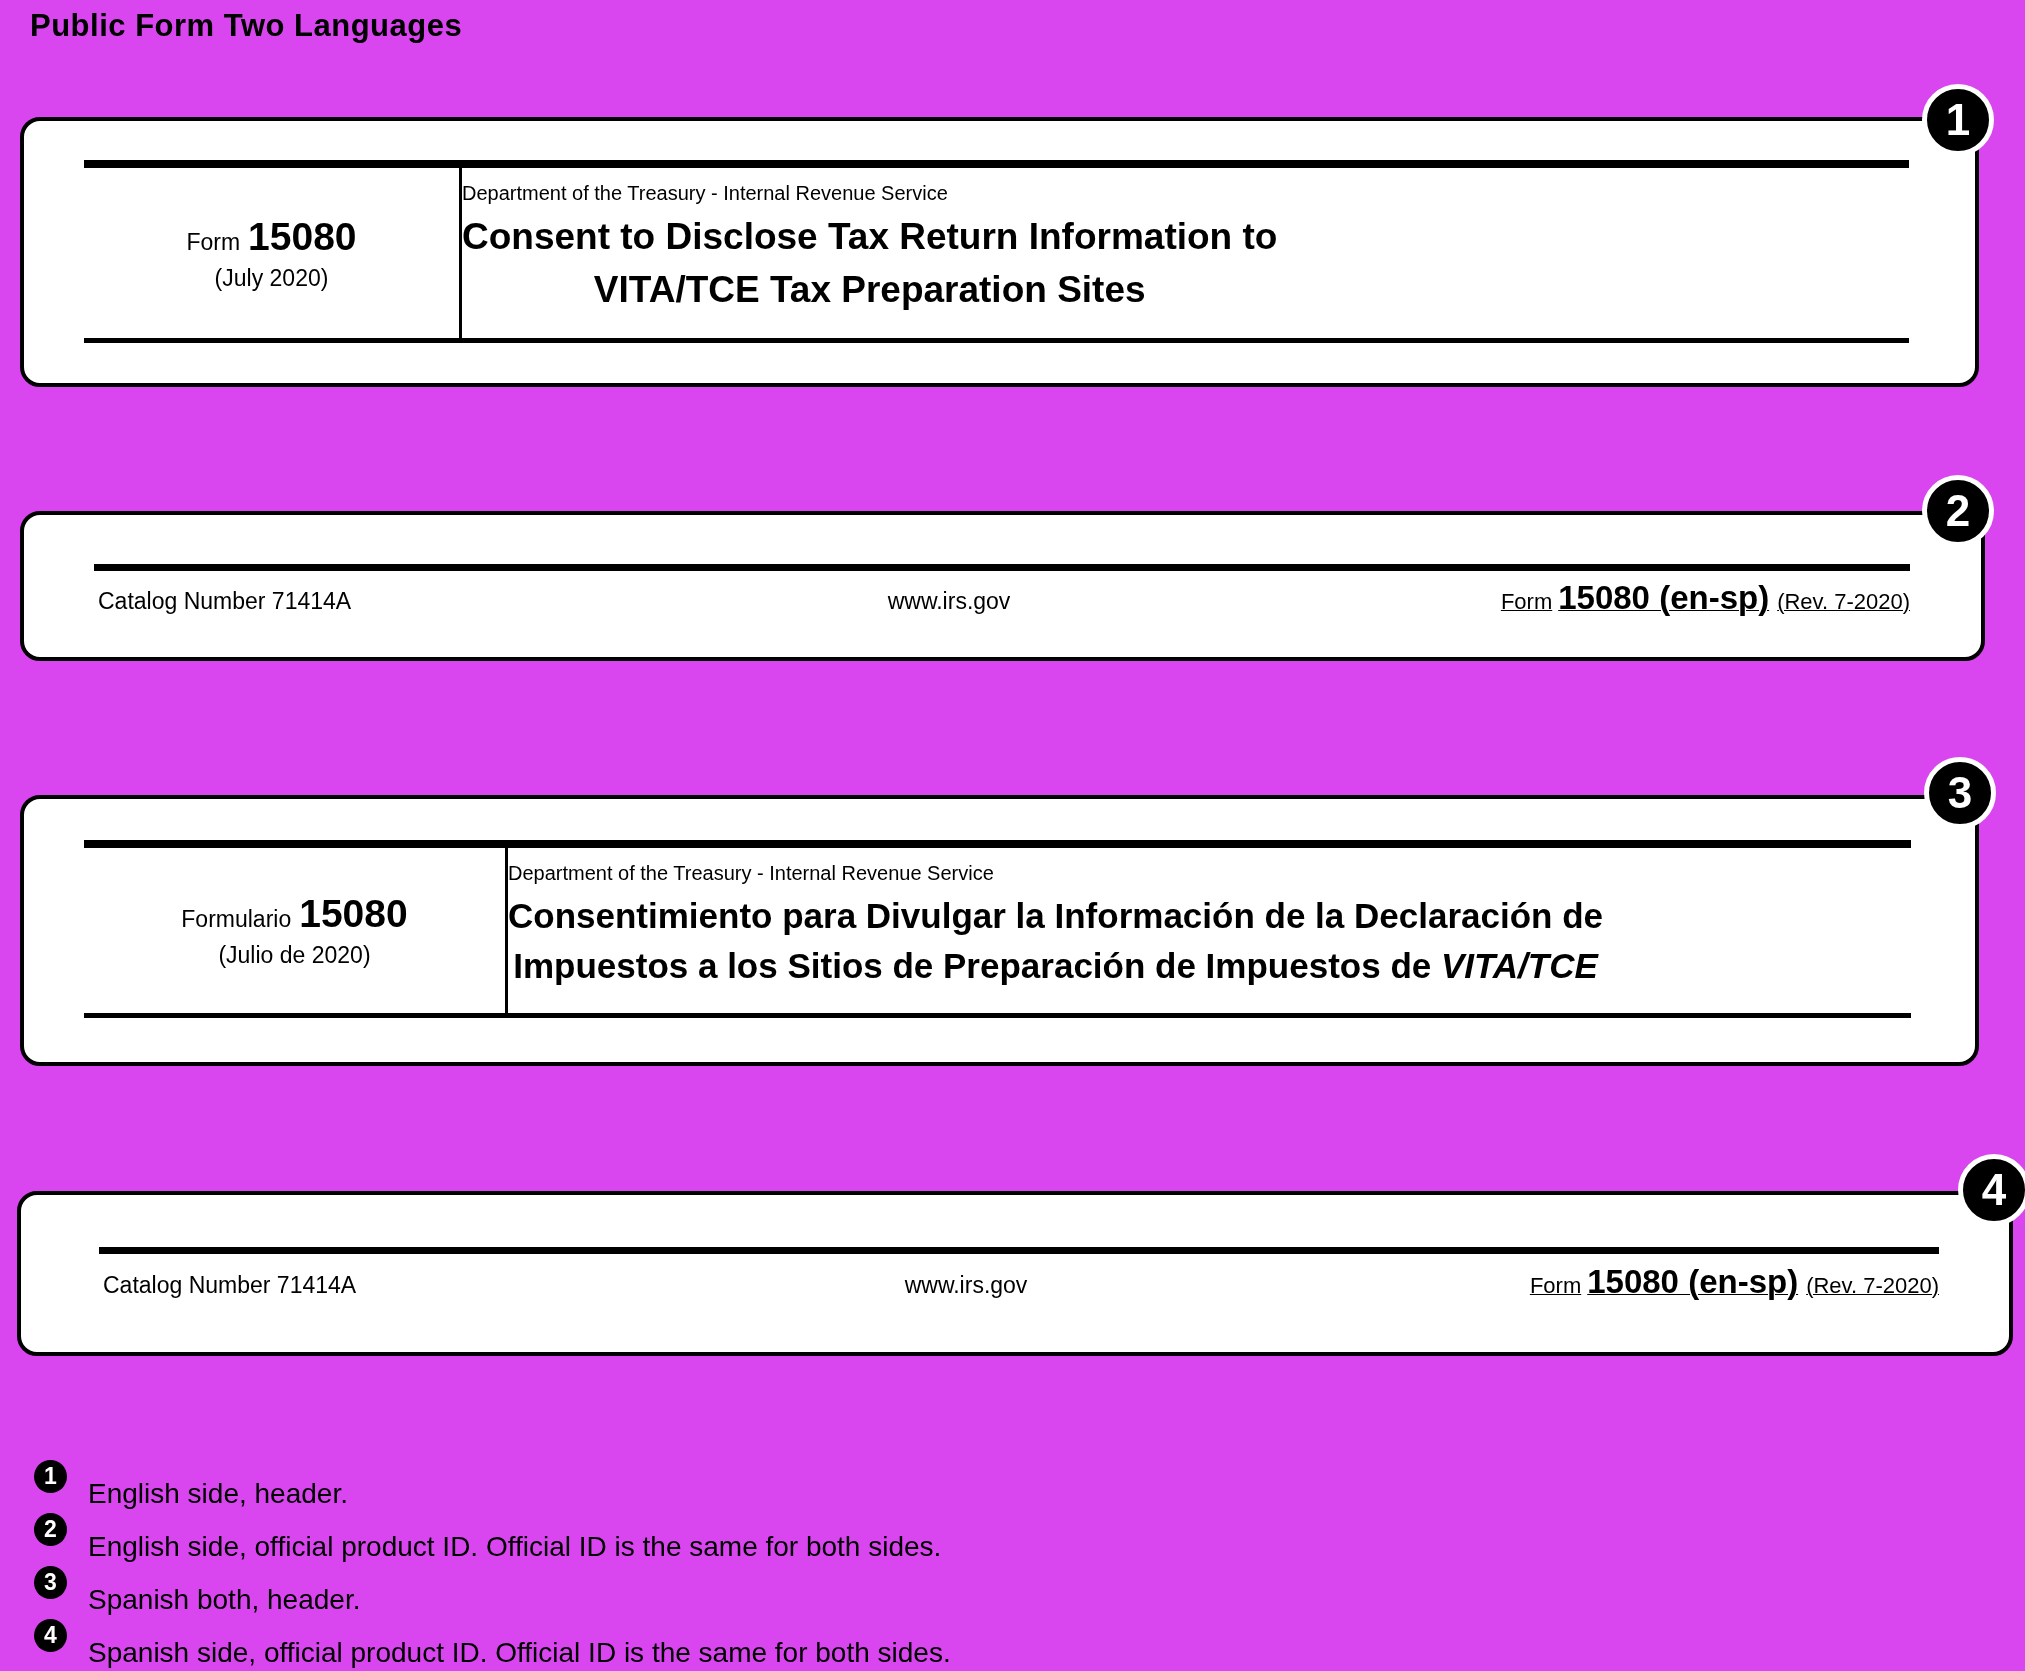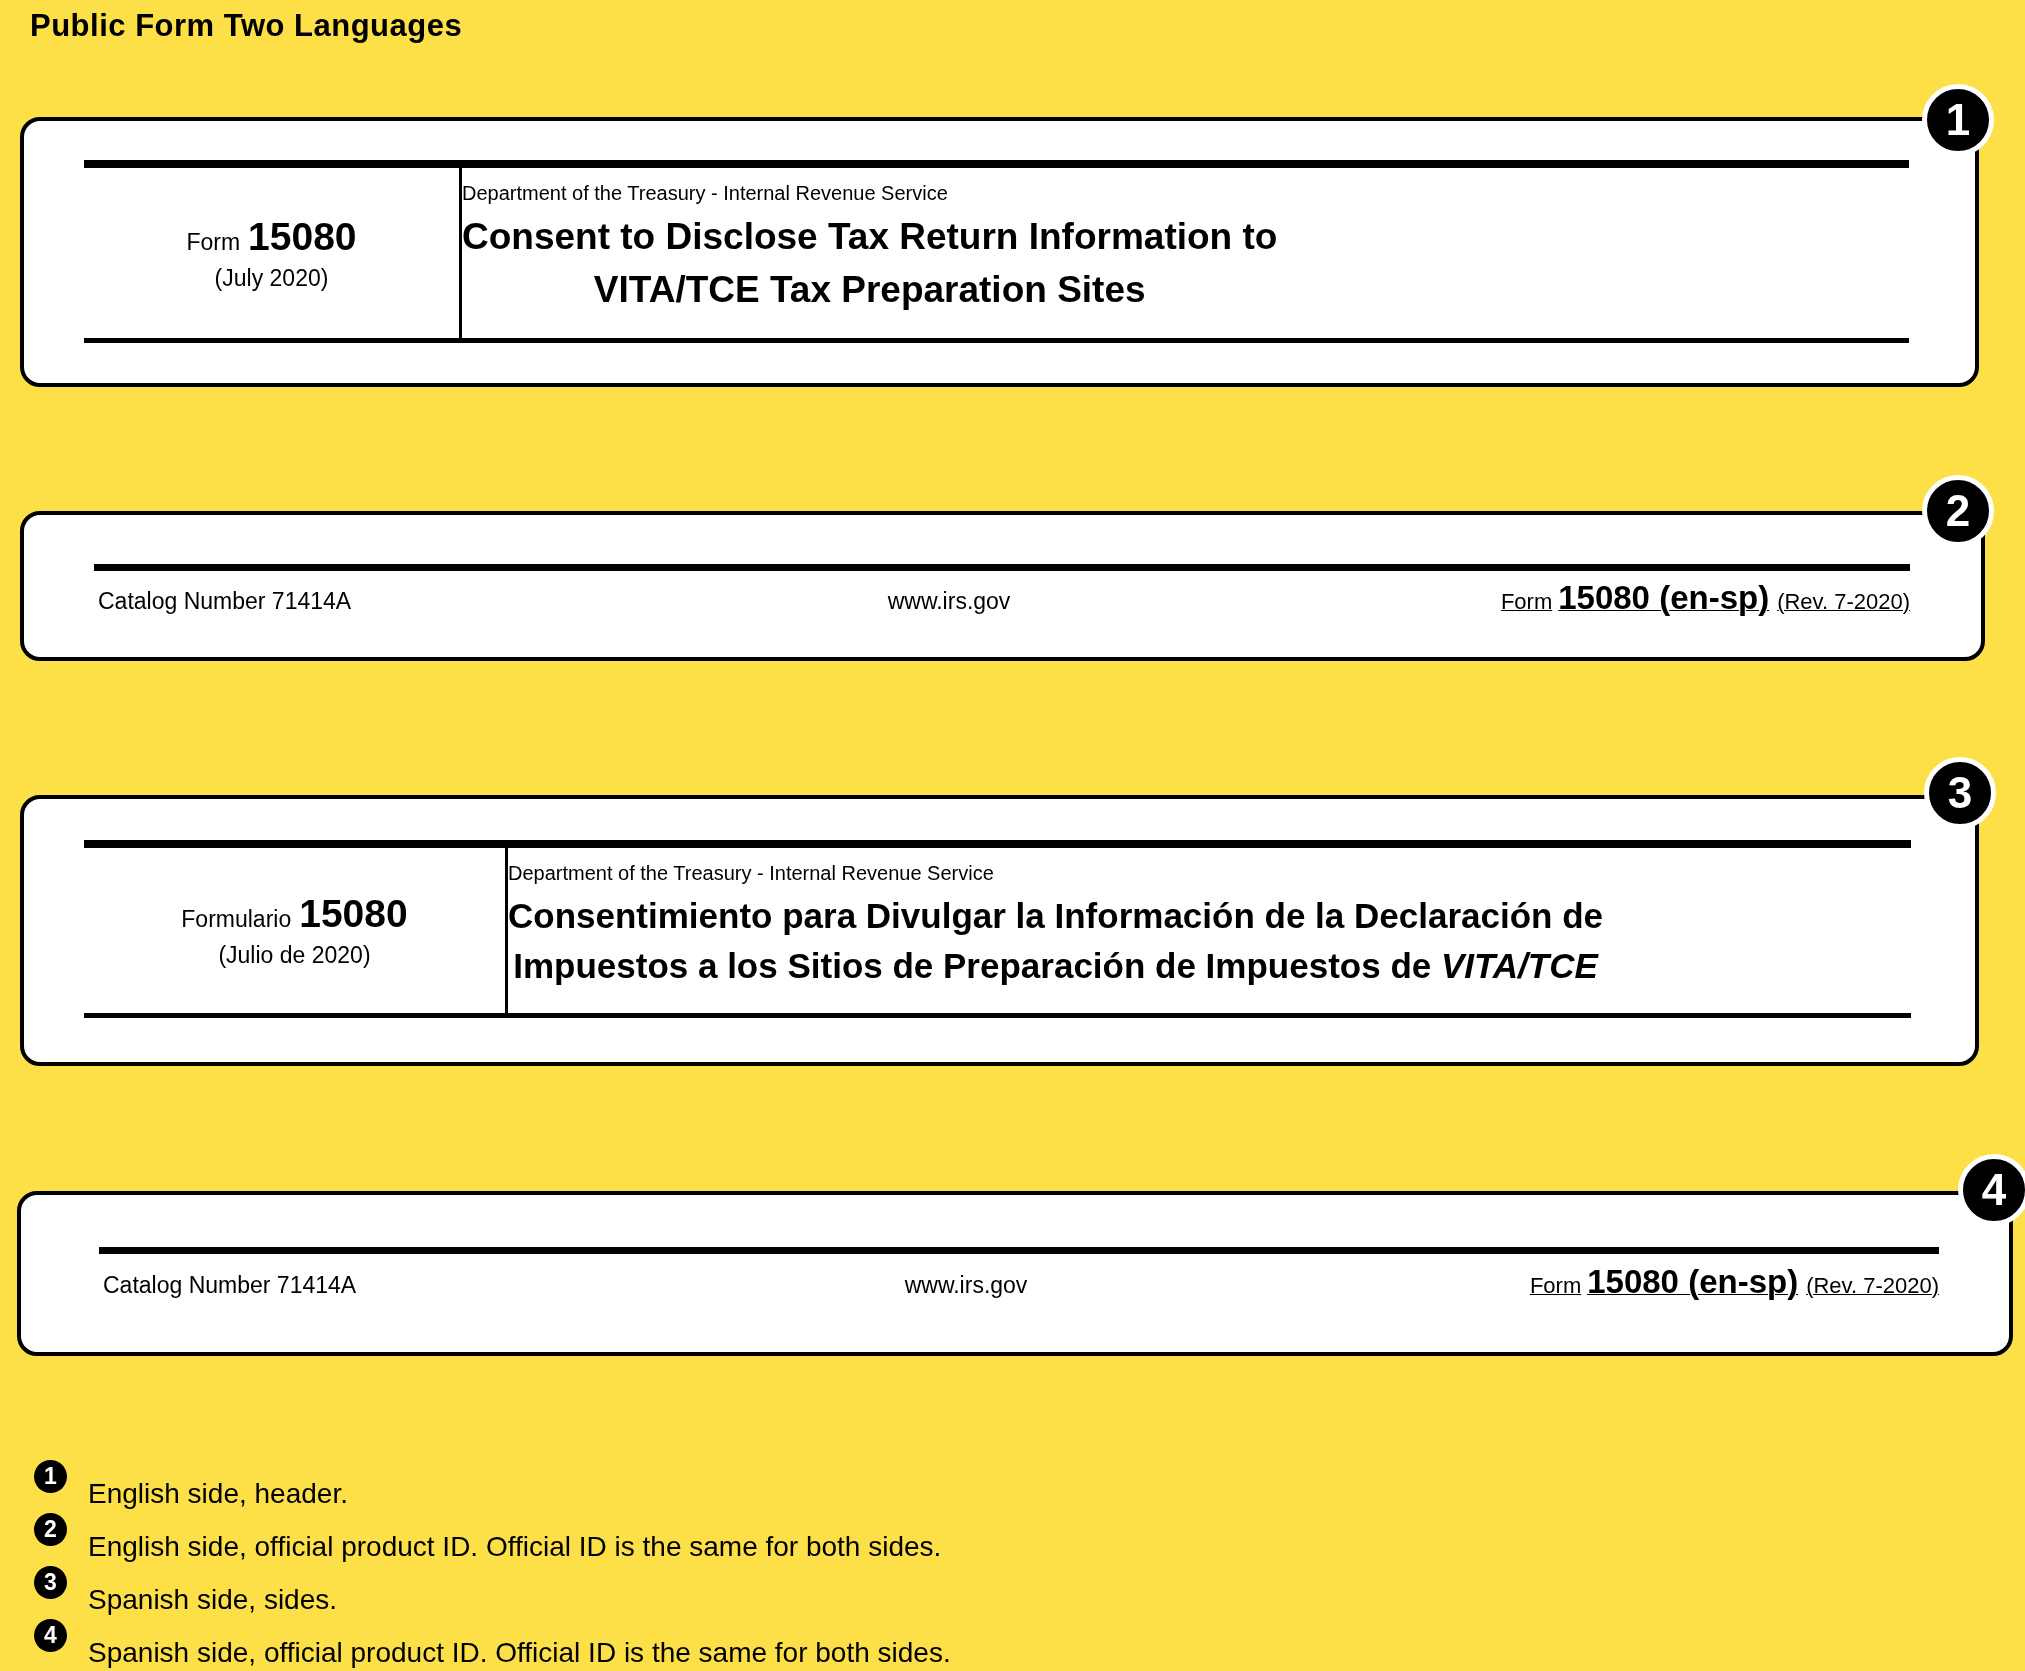--- a/index.html
+++ b/index.html
@@ -1,17 +1,17 @@
 <!DOCTYPE html>
 <html><head>
 <meta charset="utf-8">
 <style>
   html,body { margin:0; padding:0; background:#ffffff; }
   .canvas {
-    position:relative; width:2025px; height:1671px; background:#fde047;
+    position:relative; width:2025px; height:1671px; background:#d946ef;
     font-family:"Liberation Sans", sans-serif; color:#000000; overflow:hidden;
   }
   .page-title { position:absolute; left:30px; top:8px; font-size:31px; font-weight:bold; letter-spacing:0.5px; }
 
   
   .callout-box { position:absolute; border:4px solid #000; border-radius:20px; background:#fff; }
   .box1 { left:20px;  top:117px;  width:1951px; height:262px; }
   .box2 { left:20px;  top:511px;  width:1957px; height:142px; }
   .box3 { left:20px;  top:795px;  width:1951px; height:263px; }
   .box4 { left:17px;  top:1191px; width:1988px; height:157px; }
@@ -152,21 +152,21 @@
     <div class="legend-row">
       <span class="legend-badge">1</span>
       <span class="legend-text">English side, header.</span>
     </div>
     <div class="legend-row">
       <span class="legend-badge">2</span>
       <span class="legend-text">English side, official product ID. Official ID is the same for both sides.</span>
     </div>
     <div class="legend-row">
       <span class="legend-badge">3</span>
-      <span class="legend-text">Spanish side, sides.</span>
+      <span class="legend-text">Spanish both, header.</span>
     </div>
     <div class="legend-row">
       <span class="legend-badge">4</span>
       <span class="legend-text">Spanish side, official product ID. Official ID is the same for both sides.</span>
     </div>
   </div>
 
 </div>
 
 </body></html>

